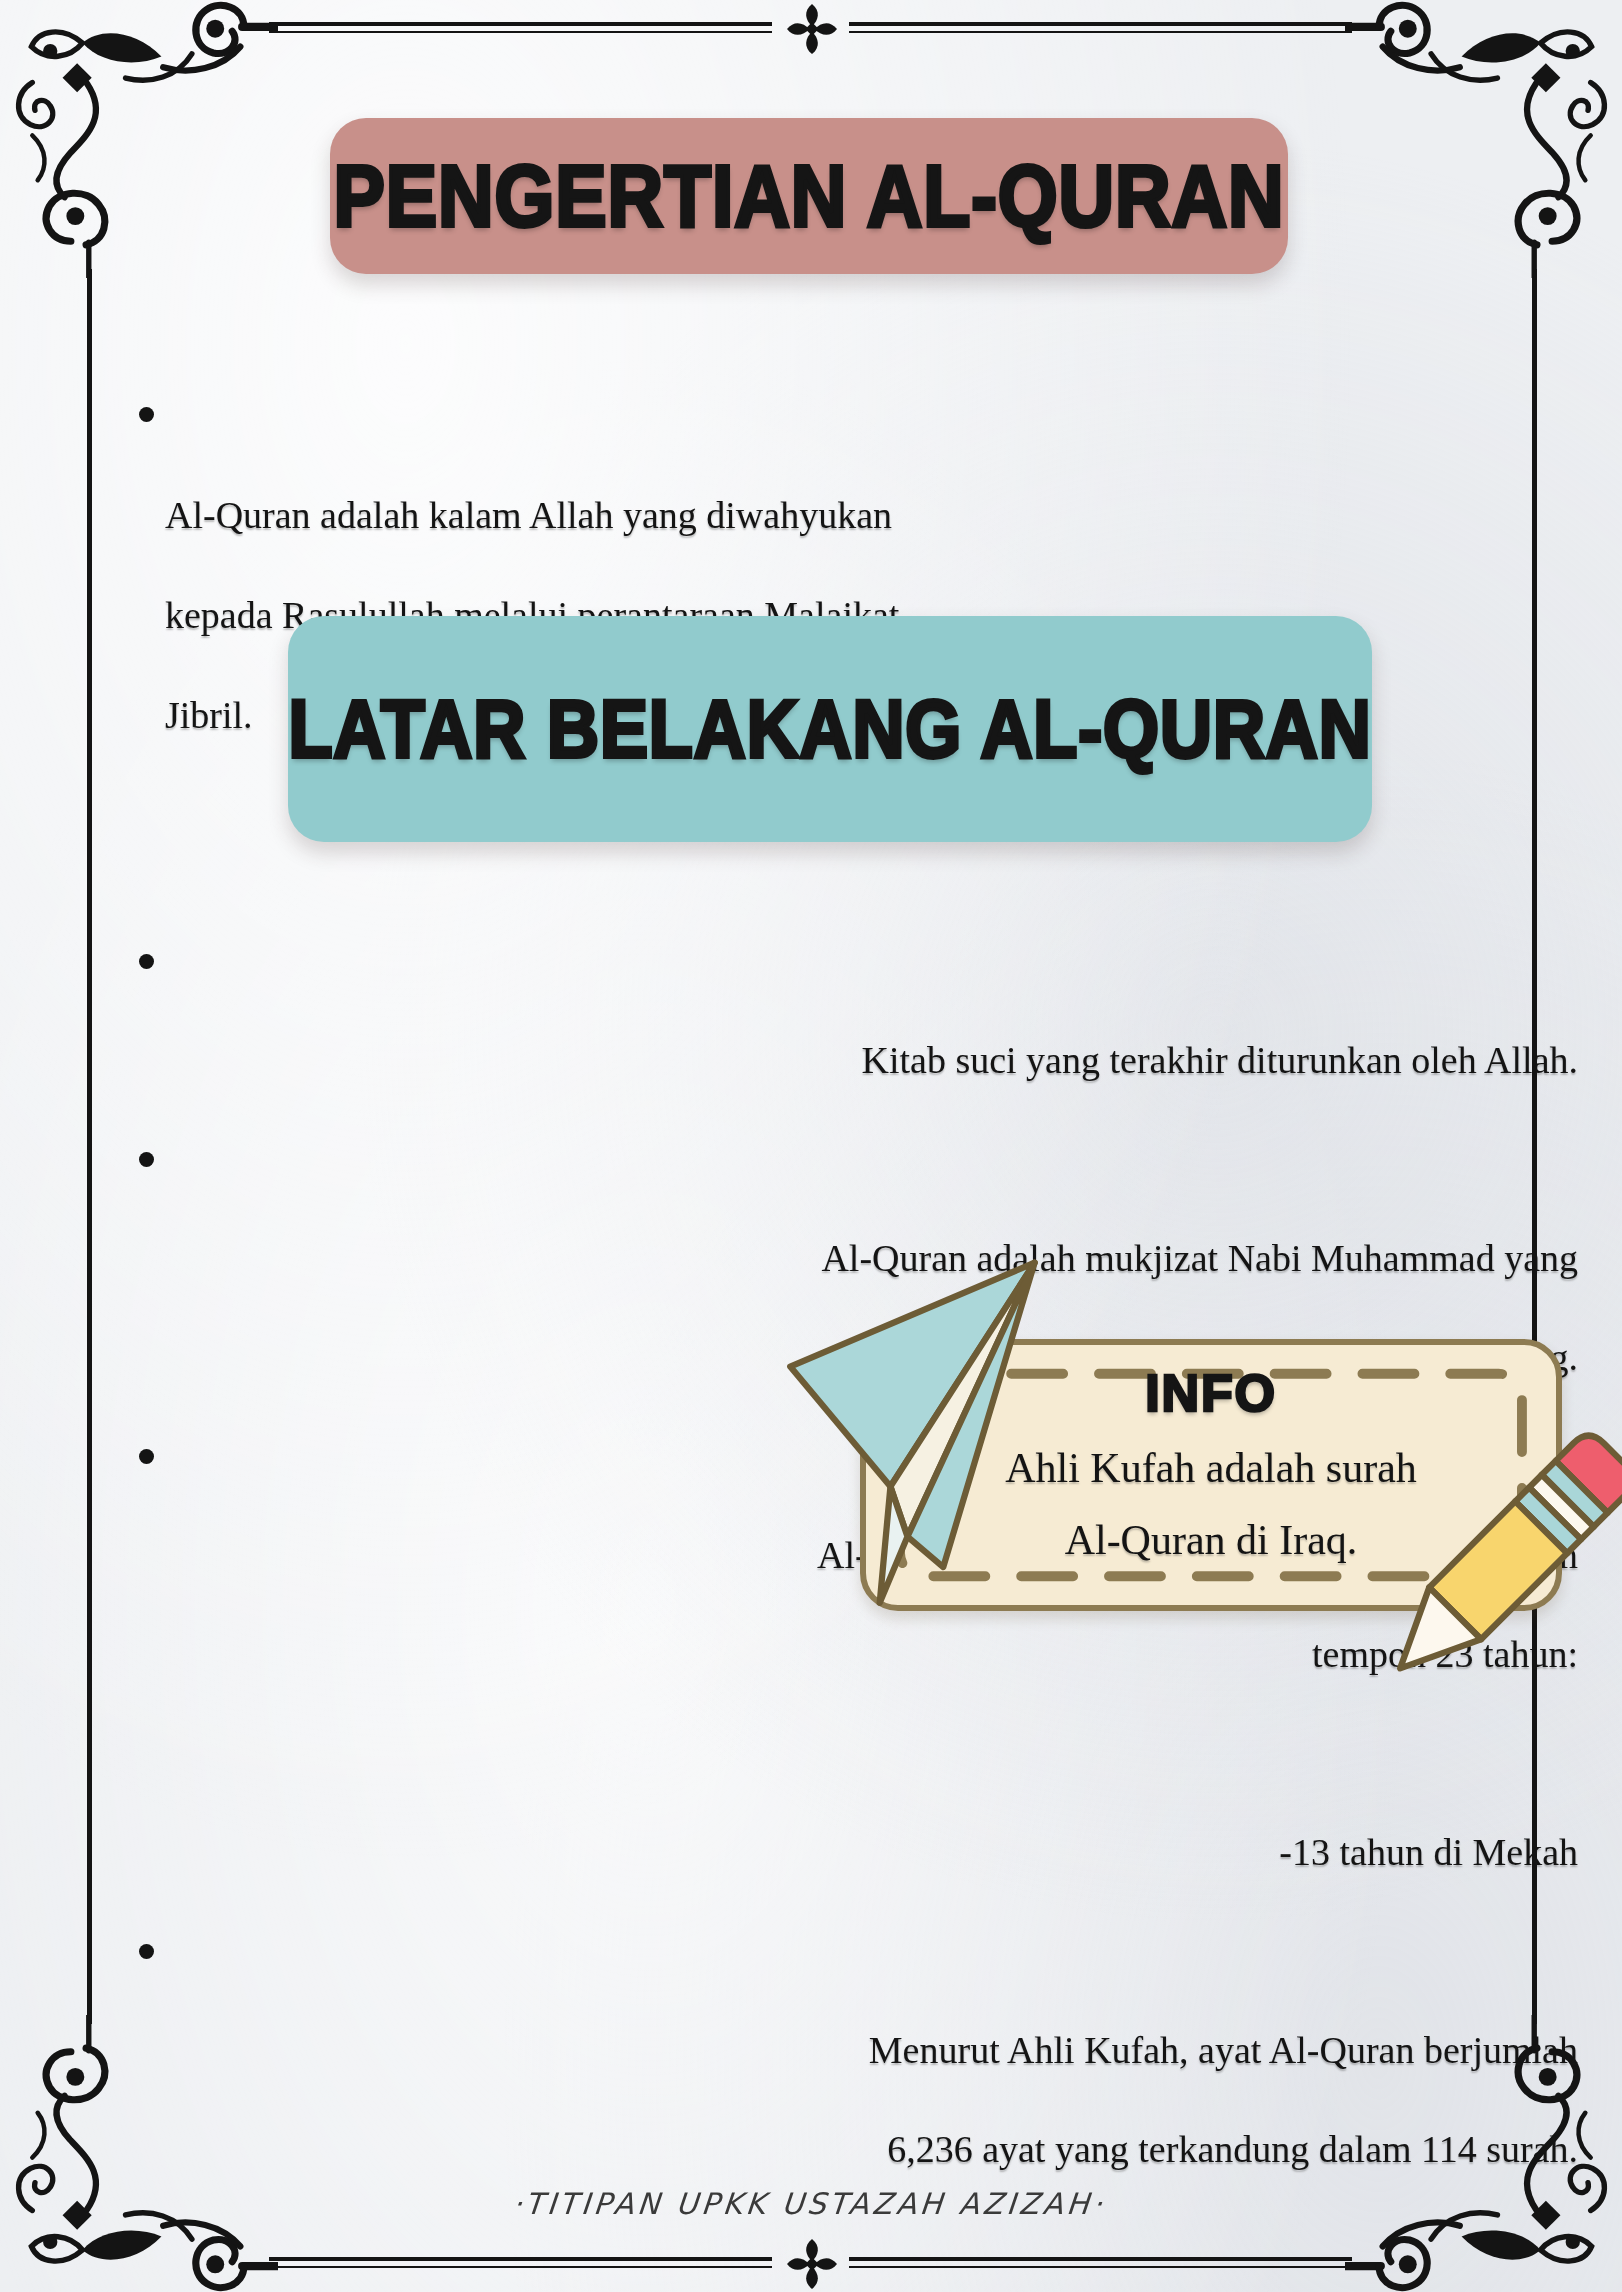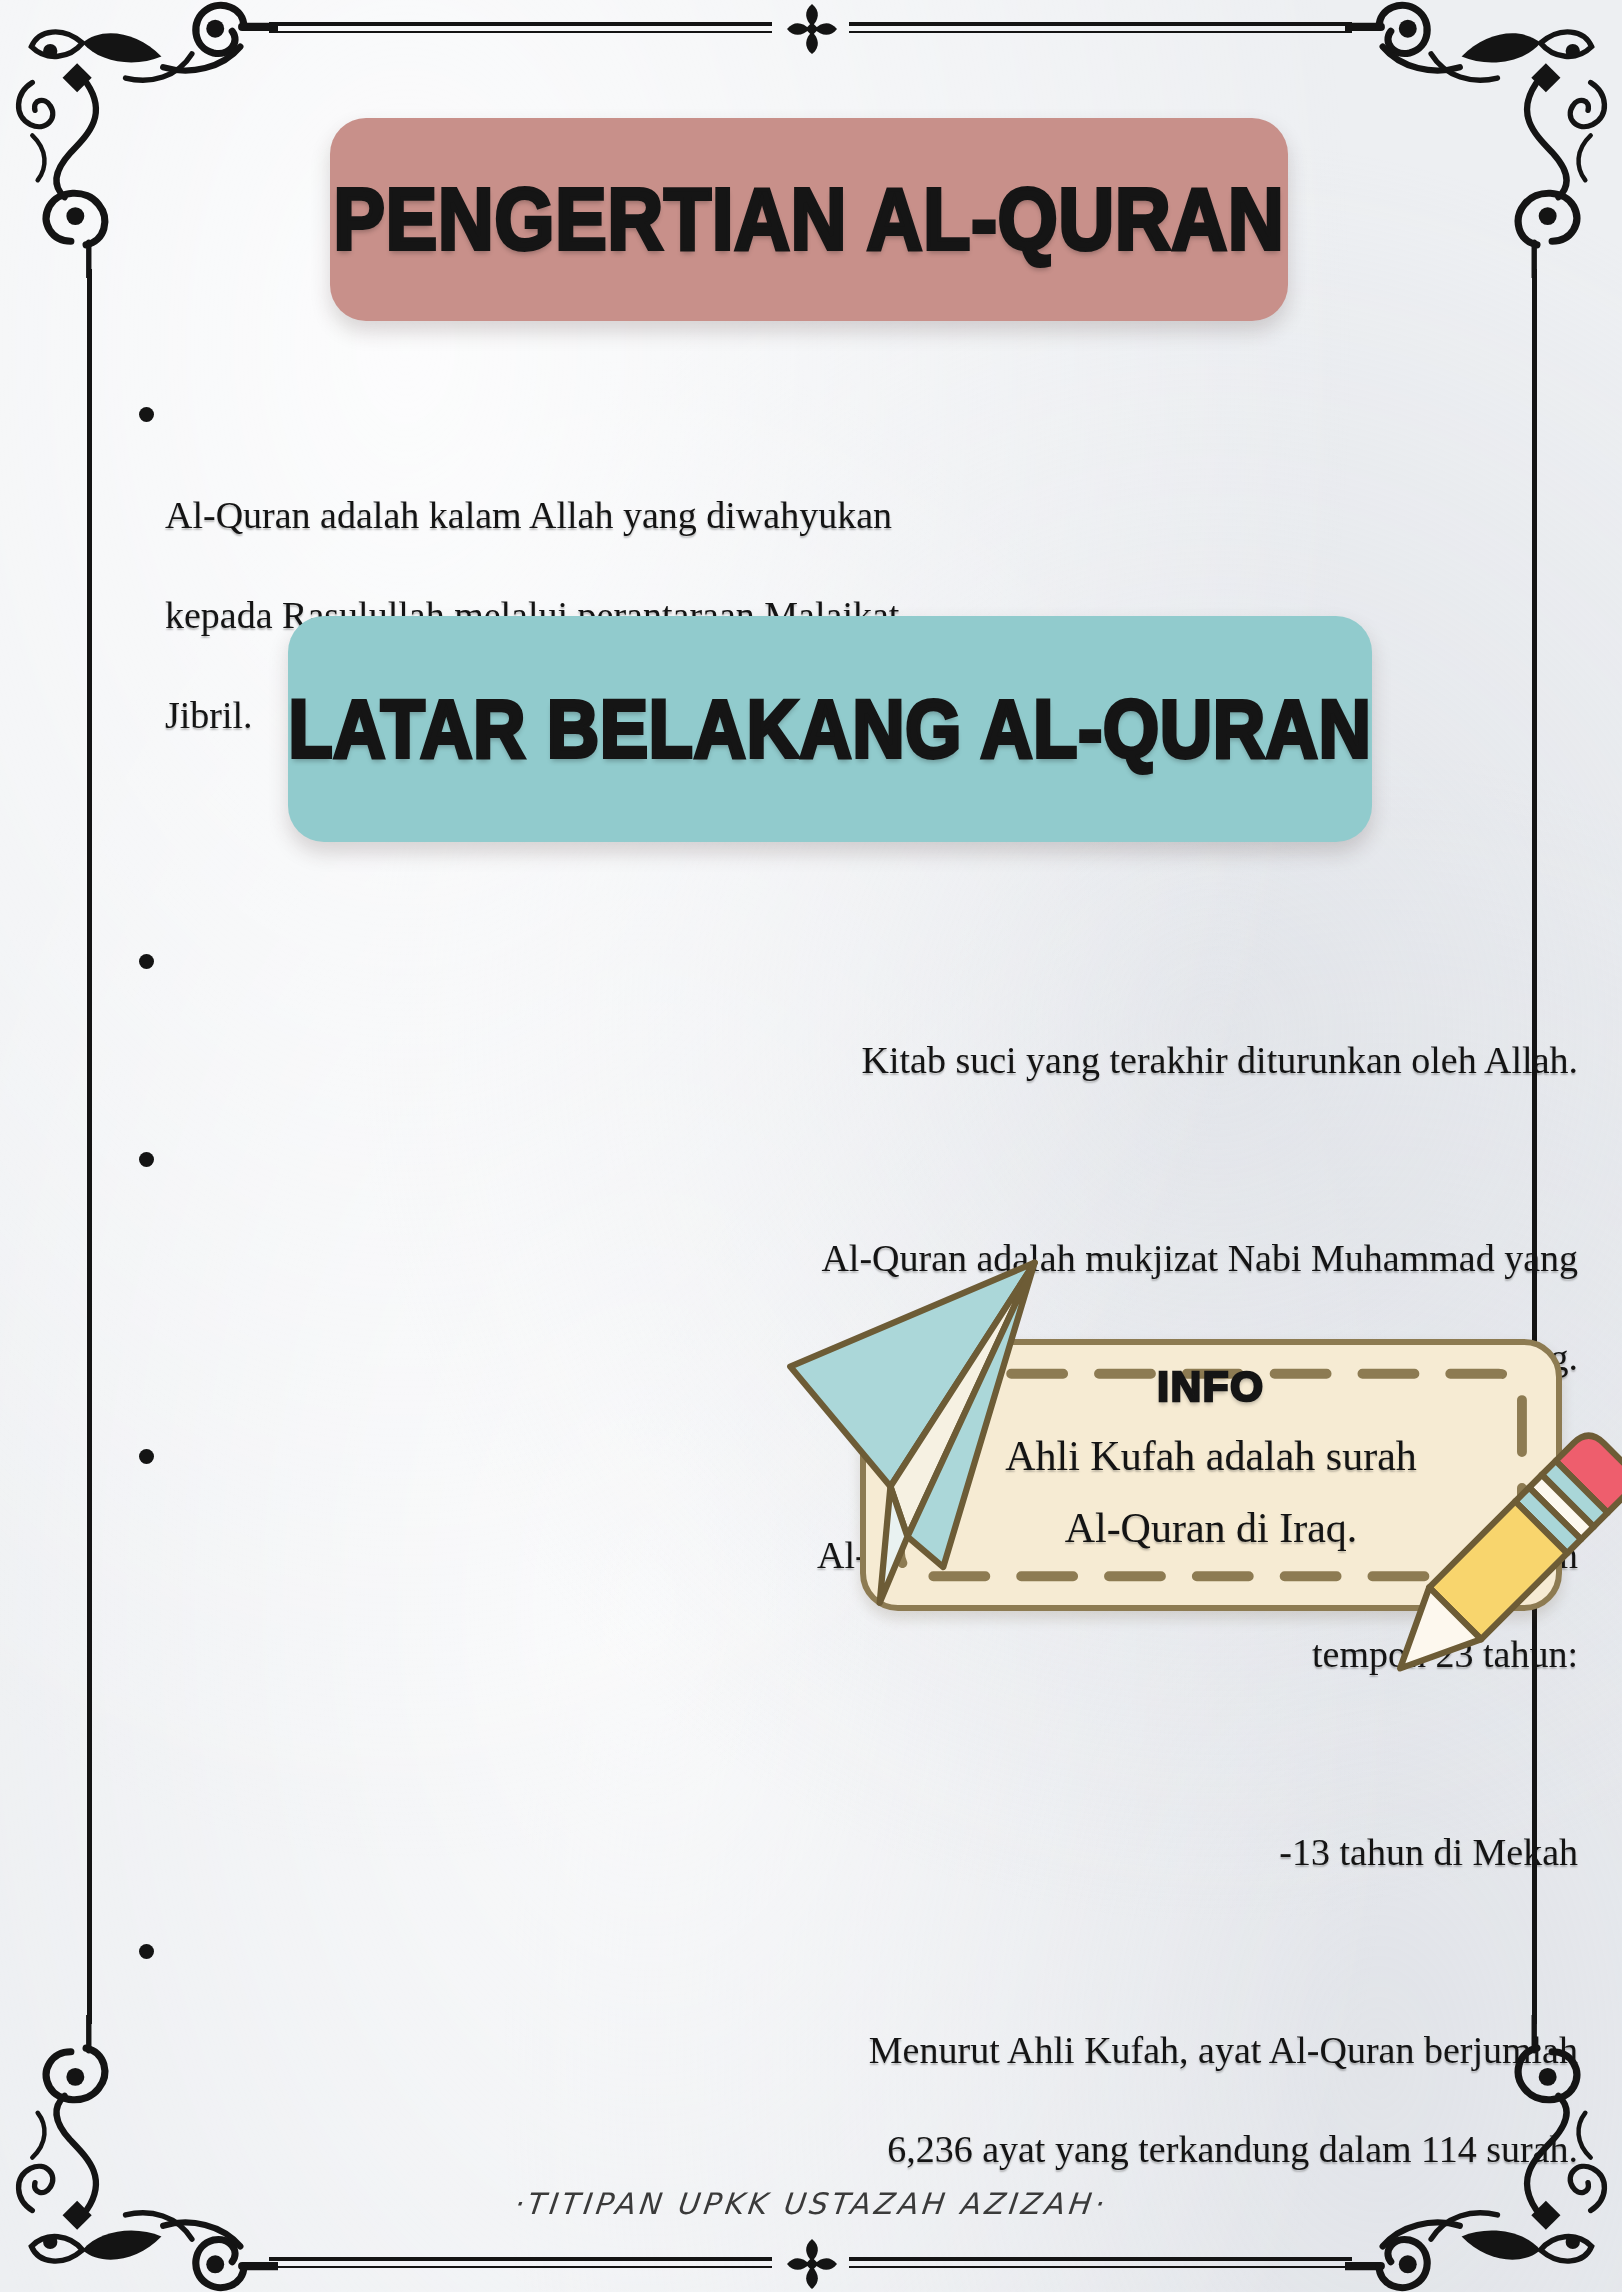--- a/index.html
+++ b/index.html
@@ -23,37 +23,37 @@
   .h-double{position:absolute;height:5.4px;border-top:4.5px solid #141414;border-bottom:2.7px solid #141414;}
   .v-line{position:absolute;width:4.5px;background:#141414;}
   .quat{position:absolute;width:54px;height:54px;}
   
   .banner{position:absolute;border-radius:36px;display:flex;align-items:center;justify-content:center;
     box-shadow:0 10.7px 19.7px rgba(60,40,40,.18);}
   .banner .txt{
     font-family:"Liberation Sans", sans-serif;font-weight:bold;color:#151515;
     -webkit-text-stroke:3.6px #151515;letter-spacing:0.9px;transform:scaleY(1.12);
     text-shadow:0 3.6px 5.4px rgba(0,0,0,.25);white-space:nowrap;}
-  #banner-pengertian{left:330px;top:118px;width:958px;height:203px;background:#c8908a;text-align:right;}
+  #banner-pengertian{left:330px;top:118px;width:958px;height:156px;background:#c8908a;text-align:right;}
   #banner-pengertian .txt{font-size:77px;}
   #banner-latar{left:288px;top:616px;width:1084px;height:226px;background:#91cbcd;}
   #banner-latar .txt{font-size:72px;}
   
   .list{position:absolute;left:100px;width:1478px;}
   .item{position:relative;padding-left:65px;font-size:38px;line-height:100px;
     white-space:pre-line;text-shadow:0 1.8px 1.8px rgba(30,30,30,.28);}
   .item .dot{position:absolute;left:39px;top:42px;width:15px;height:15px;border-radius:50%;background:#141414;}
   .item.sub{padding-left:150px;}
   #list-latar .item{line-height:99px;text-align:right;}
   
   #info-box{left:860px;top:1339px;width:690px;height:260px;background:#f6ebd3;
     border:6.3px solid #8d7b52;border-radius:38px;box-shadow:0 7.2px 12.5px rgba(80,60,30,.15);}
   #info-dashes{position:absolute;left:0;top:0;width:100%;height:100%;}
   #info-content{position:absolute;left:0;top:18px;width:100%;text-align:center;}
-  #info-title{font-family:"Liberation Sans", sans-serif;font-weight:bold;font-size:42px;
+  #info-title{font-family:"Liberation Sans", sans-serif;font-weight:bold;font-size:52px;
     -webkit-text-stroke:2.7px #151515;letter-spacing:1.8px;color:#151515;text-shadow:0 2.7px 4.5px rgba(0,0,0,.3);}
   #info-body{margin-top:9px;font-size:42px;line-height:72px;white-space:pre-line;
     text-shadow:0 1.8px 1.8px rgba(30,30,30,.25);}
   
   #paper-plane{left:781px;top:1252px;width:269px;height:358px;}
   #pencil{left:1455px;top:1403px;width:99px;height:322px;transform:rotate(45deg);}
   
   #footer{position:absolute;left:0;top:2187px;width:100%;text-align:center;
     font-family:"DejaVu Sans", sans-serif;font-style:italic;font-size:29.6px;letter-spacing:3.6px;
     color:#3a3a3a;transform:skewX(-8deg);}

